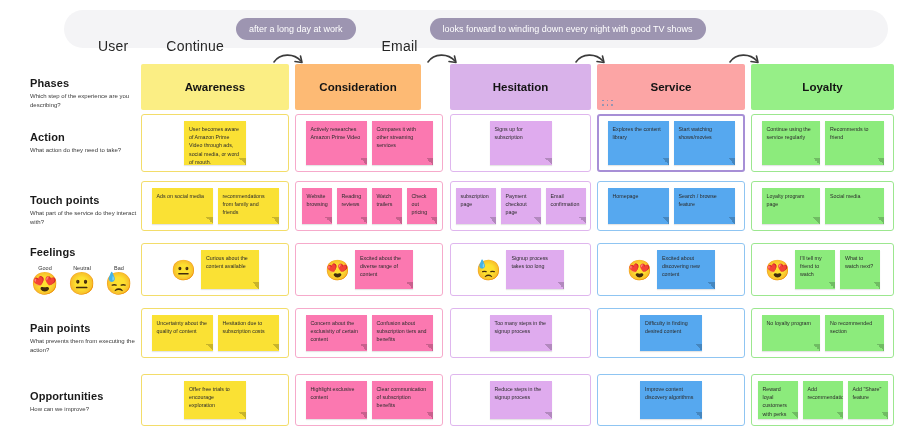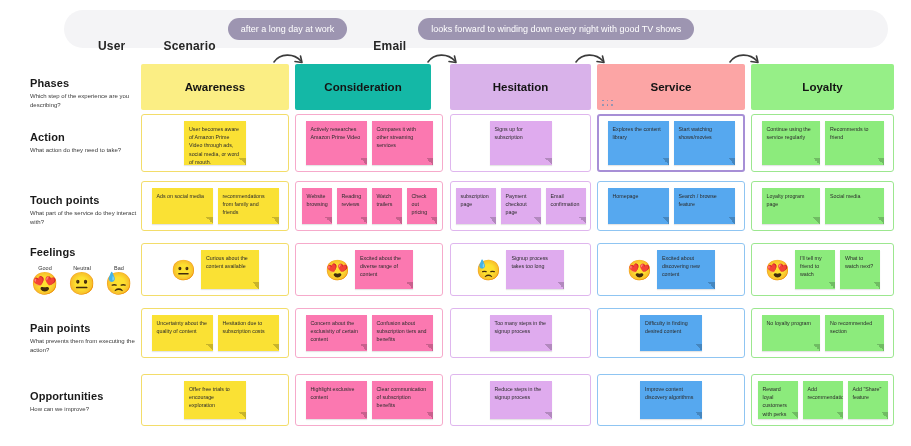--- a/index.html
+++ b/index.html
@@ -12,21 +12,21 @@
   #board { position: relative; width: 911px; height: 446px; background: #fff; }
 
   
   .persona-bar {
     position: absolute; left: 64px; top: 10px;
     width: 824px; height: 38px;
     background: #f4f4f6; border-radius: 19px;
     display: flex; align-items: center;
   }
   .persona-label {
-    font-size: 12px; font-weight: bold; color: #262626;
+    font-size: 14px; font-weight: normal; color: #262626;
     letter-spacing: .2px; white-space: nowrap; margin-top: 33px;
   }
   .persona-pill {
     background: #9d95b1; color: #ffffff;
     border-radius: 13px; height: 22px;
     display: flex; align-items: center; justify-content: center;
     padding: 0 13px; font-size: 9px; white-space: nowrap;
   }
   .pb-gap-s { width: 12px; } .pb-gap-l { width: 26px; }
   .pb-pad { width: 34px; }
@@ -87,21 +87,21 @@
 </head>
 <body>
 
 <div id="board">
 
   <div class="persona-bar">
     <div class="pb-pad"></div>
     <span class="persona-label">User</span>
     <div class="pb-gap-s"></div>
     <div class="pb-gap-l"></div>
-    <span class="persona-label">Scenario</span>
+    <span class="persona-label">Continue</span>
     <div class="pb-gap-s"></div>
     <div class="persona-pill">after a long day at work</div>
     <div class="pb-gap-l"></div>
     <span class="persona-label">Email</span>
     <div class="pb-gap-s"></div>
     <div class="persona-pill">looks forward to winding down every night with good TV shows</div>
   </div>
 
   <div class="row-label" style="top:131px">
     <div class="rl-title">Action</div>
@@ -160,21 +160,21 @@
         <span class="feel-face">😐</span>
         <div class="note" style="background: rgb(250, 225, 52); height: 39px; width: 58px;">Curious about the content available</div>
       </div>
       <div class="cell center" style="left: 141px; top: 308px; width: 148px; height: 50px; border-color: rgb(243, 221, 106);">
         <div class="note" style="background: rgb(250, 225, 52); height: 36px; width: 61px;">Uncertainty about the quality of content</div>
         <div class="note" style="background: rgb(250, 225, 52); height: 36px; width: 61px;">Hesitation due to subscription costs</div>
       </div>
       <div class="cell center" style="left: 141px; top: 374px; width: 148px; height: 52px; border-color: rgb(243, 221, 106);">
         <div class="note" style="background: rgb(250, 225, 52); height: 38px; width: 62px;">Offer free trials to encourage exploration</div>
       </div>
-      <div class="phase-head" style="left: 295px; top: 64px; width: 136px; background: #14b8a6;">
+      <div class="phase-head" style="left: 295px; top: 64px; width: 126px; background: #fdba74;">
         <span>Consideration</span>
       </div>
       <div class="arrow" style="left: 426px;"><svg width="34" height="14" viewBox="0 0 34 14">
           <path d="M2 10 C 8 1, 22 1, 29 9" stroke="#3b3b3b" stroke-width="1.6" fill="none" stroke-linecap="round"></path>
           <path d="M23 9.5 L30 10.5 L28.5 4" stroke="#3b3b3b" stroke-width="1.6" fill="none" stroke-linecap="round" stroke-linejoin="round"></path>
         </svg></div>
       <div class="cell center" style="left: 295px; top: 114px; width: 148px; height: 58px; border-color: rgb(246, 170, 203);">
         <div class="note" style="background: rgb(251, 120, 176); height: 44px; width: 61px;">Actively researches Amazon Prime Video</div>
         <div class="note" style="background: rgb(251, 120, 176); height: 44px; width: 61px;">Compares it with other streaming services</div>
       </div>

